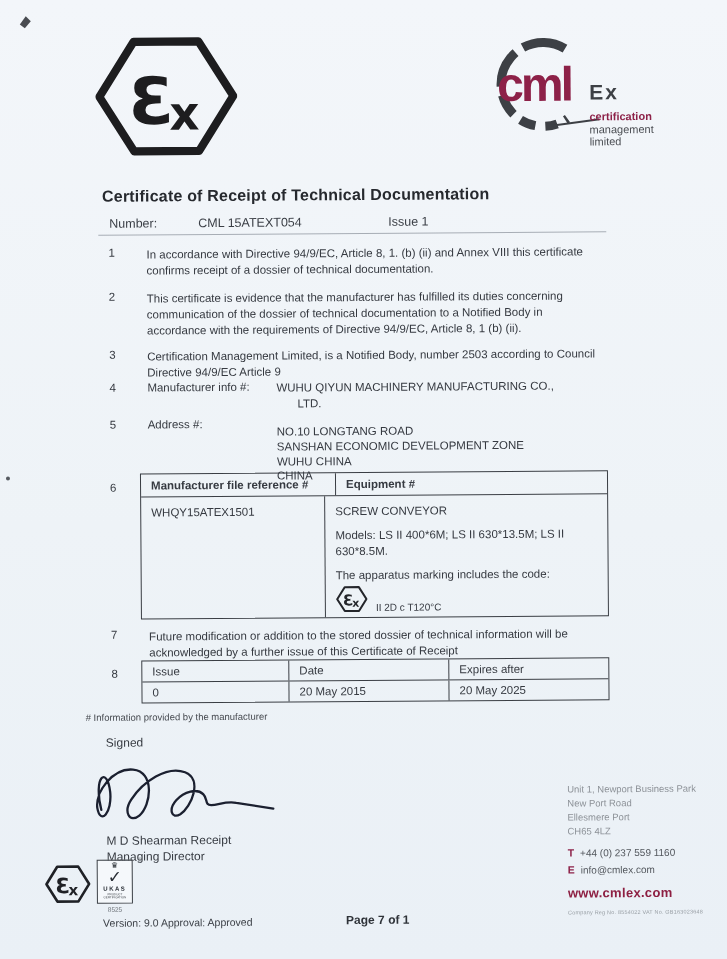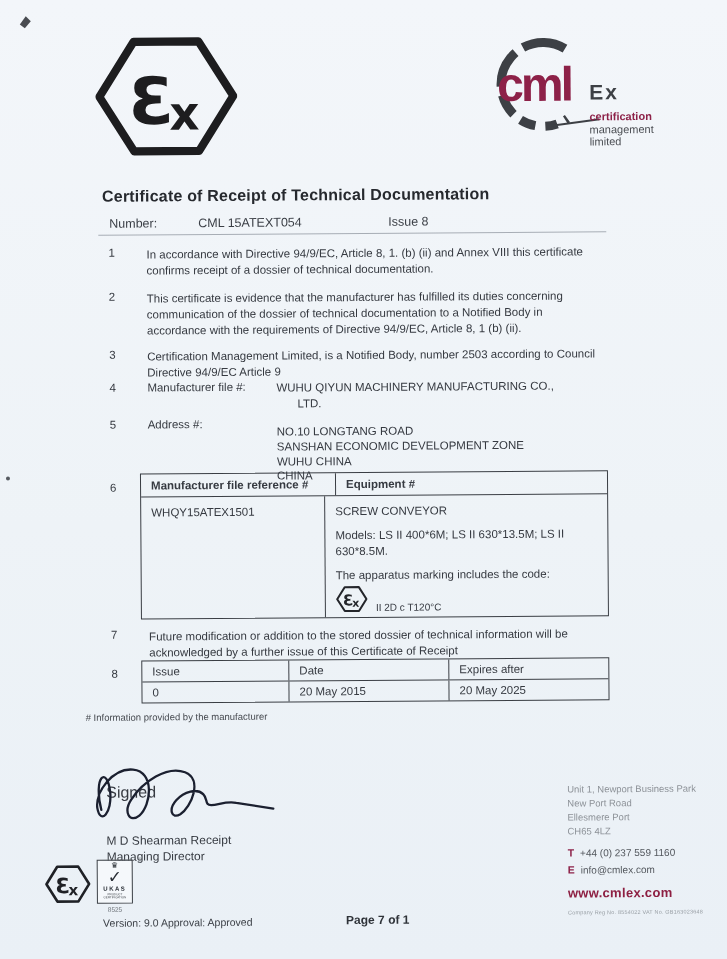--- a/index.html
+++ b/index.html
@@ -29,21 +29,21 @@
   .t6-head .tcell{padding-top:5px;padding-bottom:5px;}
   .t6-body{min-height:118px;}
   .eq-line{margin:0 0 10px 0;}
   .models{width:262px;line-height:16px;margin:2px 0 10px 0;}
   .codeRow{display:flex;align-items:flex-end;gap:8px;margin-top:4px;}
   .t8-c1{width:147px;border-right:1.6px solid #3a3e44;}
   .t8-c2{width:160px;border-right:1.6px solid #3a3e44;}
   .t8-c3{flex:1;}
   .t8-head{border-bottom:1.6px solid #3a3e44;}
   .note{font-size:9.5px;color:#45494f;}
-  .signed{font-size:16px;margin-top:48px;}
+  .signed{font-size:12px;}
   .sig-name{font-size:12px;line-height:16px;}
   .footer-version{font-size:10.5px;color:#3c4047;}
   .footer-page{font-size:12px;font-weight:bold;color:#2e3238;}
   .fr{width:160px;}
   .fr-addr{font-size:9.5px;line-height:14px;color:#8d9298;}
   .fr-contact{font-size:10px;color:#54585e;margin-top:2px;line-height:15px;}
   .fr-contact b{color:#8d2148;margin-right:6px;font-size:10.5px;}
   .fr-web{font-size:13px;font-weight:bold;color:#8d1f42;margin-top:8px;letter-spacing:.3px;}
   .fr-reg{font-size:6px;color:#9aa0a6;margin-top:9px;letter-spacing:.2px;white-space:nowrap;transform:scale(.92);transform-origin:left;}
   
@@ -79,34 +79,34 @@
       <text x="16" y="74" font-size="48" font-weight="bold" letter-spacing="-3" font-family="Liberation Sans, sans-serif" fill="#8d2148">cml</text>
       <text x="108" y="73" font-size="21" font-weight="600" letter-spacing="2" font-family="Liberation Sans, sans-serif" fill="#3d4045">Ex</text>
       <text x="108" y="94" font-size="11" font-weight="bold" font-family="Liberation Sans, sans-serif" fill="#8d2148">certification</text>
       <text x="108" y="107" font-size="11" font-family="Liberation Sans, sans-serif" fill="#4a4d52">management</text>
       <text x="108" y="119" font-size="11" font-family="Liberation Sans, sans-serif" fill="#4a4d52">limited</text>
     </svg>
 
     <div class="abs title" style="left:104px;top:186px">Certificate of Receipt of Technical Documentation</div>
     <div class="abs numrow" style="left:111px;top:215px">Number:</div>
     <div class="abs numrow" style="left:200px;top:215px">CML 15ATEXT054</div>
-    <div class="abs numrow" style="left:390px;top:215px">Issue 8</div>
+    <div class="abs numrow" style="left:390px;top:215px">Issue 1</div>
     <div class="abs rule" style="left:100px;top:233px;width:508px"></div>
 
     <div class="abs clause-num" style="left:110px;top:245px">1</div>
     <div class="abs clause-text" style="left:148px;top:245px;width:448px">In accordance with Directive 94/9/EC, Article 8, 1. (b) (ii) and Annex VIII this certificate confirms receipt of a dossier of technical documentation.</div>
 
     <div class="abs clause-num" style="left:110px;top:289px">2</div>
     <div class="abs clause-text" style="left:148px;top:289px;width:452px">This certificate is evidence that the manufacturer has fulfilled its duties concerning communication of the dossier of technical documentation to a Notified Body in accordance with the requirements of Directive 94/9/EC, Article 8, 1 (b) (ii).</div>
 
     <div class="abs clause-num" style="left:110px;top:347px">3</div>
     <div class="abs clause-text" style="left:148px;top:347px;width:452px">Certification Management Limited, is a Notified Body, number 2503 according to Council Directive 94/9/EC Article 9</div>
 
     <div class="abs clause-num" style="left:110px;top:380px">4</div>
-    <div class="abs lbl" style="left:148px;top:380px">Manufacturer file #:</div>
+    <div class="abs lbl" style="left:148px;top:380px">Manufacturer info #:</div>
     <div class="abs val" style="left:277px;top:380px;width:330px">WUHU QIYUN MACHINERY MANUFACTURING CO.,</div>
     <div class="abs val" style="left:298px;top:396px">LTD.</div>
 
     <div class="abs clause-num" style="left:110px;top:417px">5</div>
     <div class="abs lbl" style="left:148px;top:417px">Address #:</div>
     <div class="abs val" style="left:277px;top:424px">NO.10 LONGTANG ROAD</div>
     <div class="abs val" style="left:277px;top:439px">SANSHAN ECONOMIC DEVELOPMENT ZONE</div>
     <div class="abs val" style="left:277px;top:454px">WUHU CHINA</div>
     <div class="abs val" style="left:277px;top:468px">CHINA</div>
 

